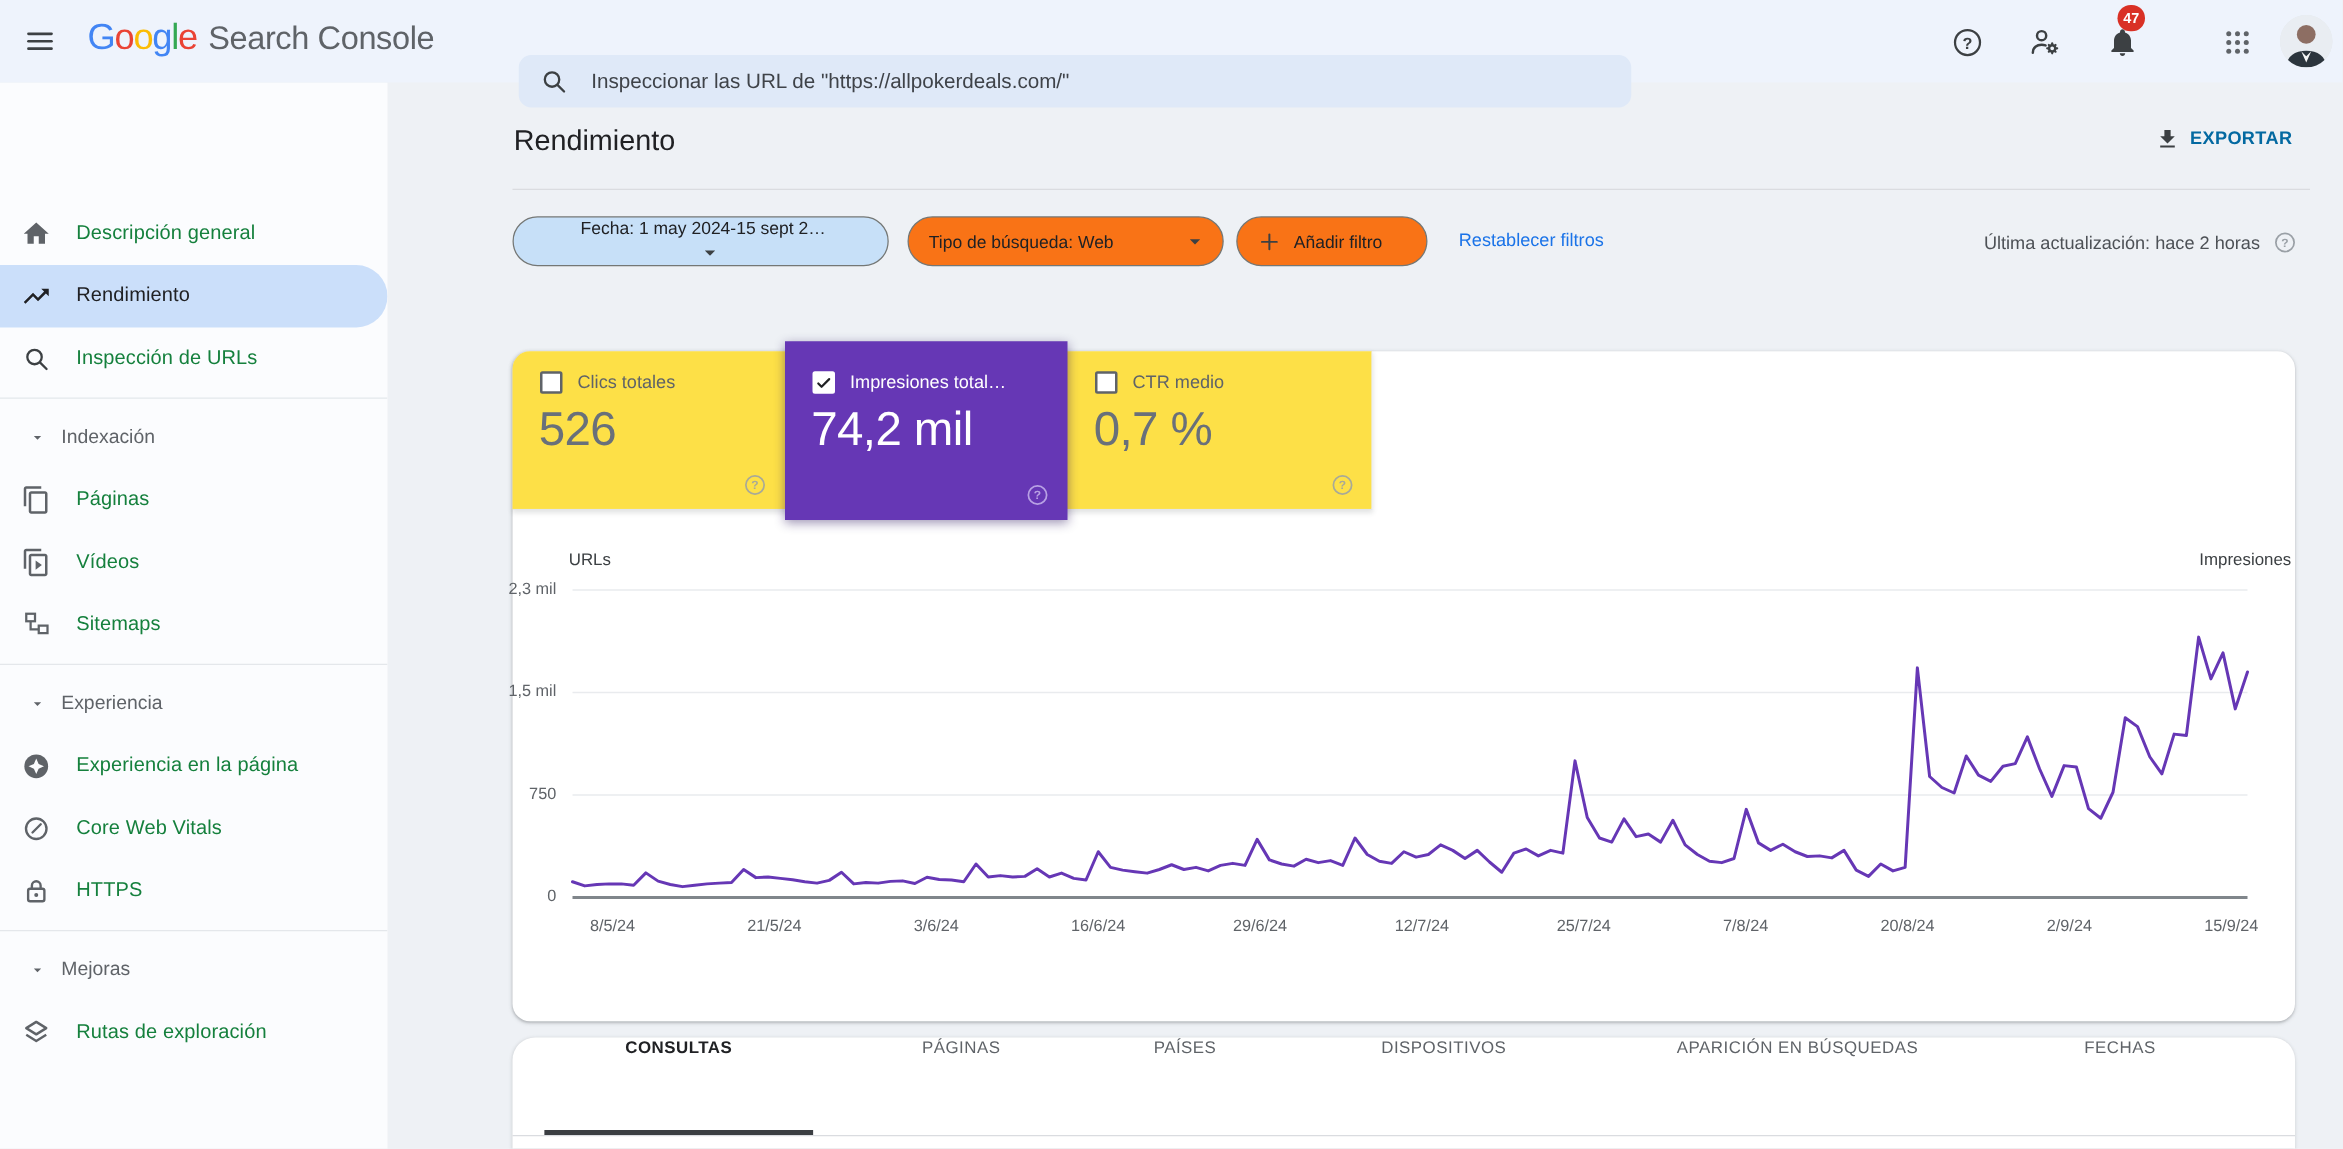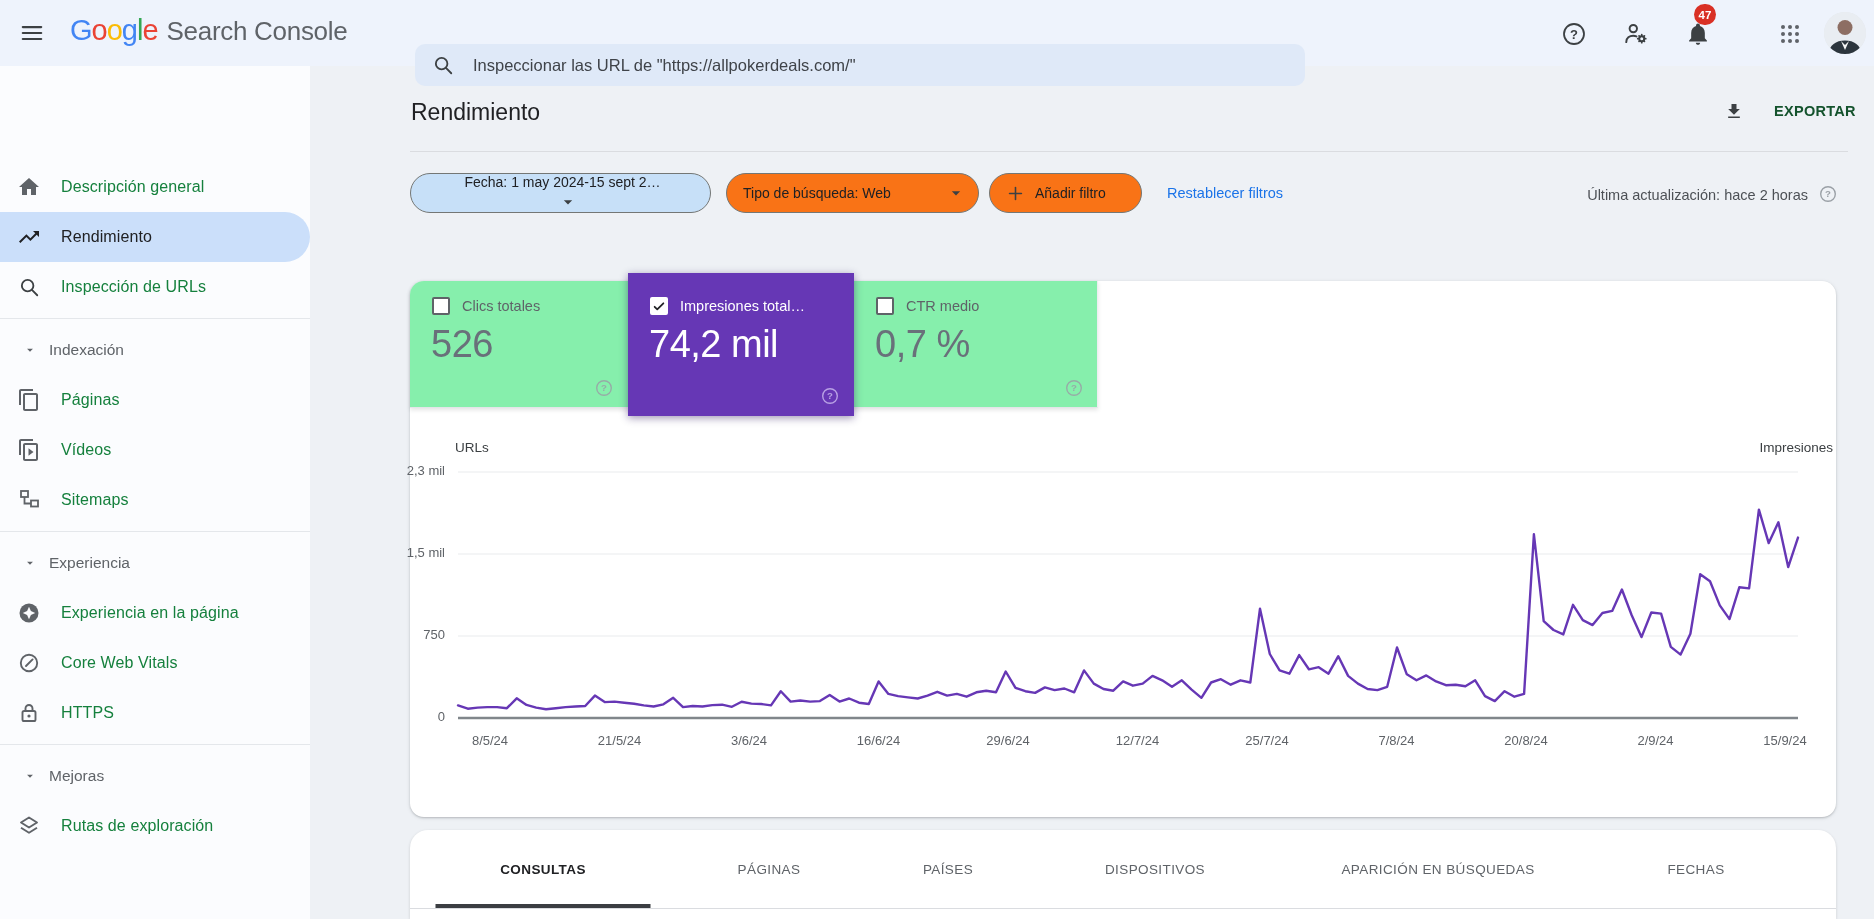--- a/index.html
+++ b/index.html
@@ -28,36 +28,36 @@
   .side-item .lbl { margin-left:20px; font-size:16px; letter-spacing:0.1px; }
   .side-item.selected { background:#cbdffa; border-radius:0 25px 25px 0; color:#202124; }
   .side-item.selected .lbl { font-weight:400; }
   .side-header { height:50px; display:flex; align-items:center; padding-left:23px; color:#5f6368; cursor:pointer; }
   .side-header .lbl { margin-left:12px; font-size:15.5px; }
   .side-div { border-top:1px solid #e4e7eb; margin:6px 0; }
   .ic { display:inline-flex; width:24px; height:24px; align-items:center; justify-content:center; flex:0 0 24px; }
 
   
   #page-title { position:absolute; left:411px; top:99px; font-size:23px; color:#202124; }
-  #export-btn { position:absolute; left:1722px; top:99px; display:flex; align-items:center; gap:28px; cursor:pointer; color:#14532d; font-size:14.5px; font-weight:700; letter-spacing:0.3px; }
+  #export-btn { position:absolute; left:1722px; top:99px; display:flex; align-items:center; gap:6px; cursor:pointer; color:#0369a1; font-size:14.5px; font-weight:700; letter-spacing:0.3px; }
   #title-div { position:absolute; left:410px; top:151px; width:1438px; border-top:1px solid #dadce0; }
 
   .chip { position:absolute; top:173px; height:40px; border:1px solid #747775; border-radius:21px; background:#f97316; display:flex; align-items:center; padding:0 12px 0 16px; font-size:14px; color:#202124; cursor:pointer; }
   .chip .txt { white-space:nowrap; }
   .chip .caret { margin-left:10px; display:flex; }
   #chip-date { left:410px; width:301px; background:#c7e0f8; justify-content:space-between;flex-direction:column; }
   #chip-type { left:726px; width:253px; justify-content:space-between; }
   #chip-add  { left:989px; width:153px; }
   #chip-add .plus { display:flex; margin-right:10px; }
   #reset-link { position:absolute; left:1167px; top:185px; color:#1a73e8; font-size:14.5px; cursor:pointer; }
   #last-update { position:absolute; left:1380px; top:184px; width:460px; text-align:right; color:#4d5156; font-size:14.5px; display:flex; align-items:flex-end; justify-content:flex-end; gap:8px; }
 
   
   #card1 { position:absolute; left:410px; top:281px; width:1426px; height:536px; background:#fff; border-radius:14px; box-shadow:0 1px 2px rgba(60,64,67,.25), 0 1px 4px rgba(60,64,67,.1); }
-  #tiles-row { position:absolute; left:0; top:0; width:688px; height:127px; border-bottom:1px solid #e3e5e8; border-right:1px solid #eceef1; box-shadow:0 2px 4px rgba(60,64,67,.14); border-radius:14px 0 0 0; background:#86efac;text-decoration:underline; }
+  #tiles-row { position:absolute; left:0; top:0; width:688px; height:127px; border-bottom:1px solid #e3e5e8; border-right:1px solid #eceef1; box-shadow:0 2px 4px rgba(60,64,67,.14); border-radius:14px 0 0 0; background:#fde047;text-decoration:underline; }
   .tile { position:absolute; top:0; height:127px; cursor:pointer; }
   #tile-clicks { left:0; width:218px; }
   #tile-ctr { left:444px; width:244px; }
   #tile-impr { position:absolute; left:218px; top:-8px; width:226px; height:143px; background:#6637b5; box-shadow:0 2px 8px rgba(40,20,90,.45); cursor:pointer; z-index:2; }
   .cb-row { position:absolute; left:22px; top:16px; display:flex; align-items:center; gap:12px; }
   #tile-impr .cb-row { top:24px; }
   .cb { width:18px; height:18px; border:2px solid #5f6368; border-radius:2px; background:#fff; }
   .cb.checked { border:2px solid #fff; display:flex; align-items:center; justify-content:center; }
   .tile-label { font-size:14.5px; color:#5f6368; white-space:nowrap; }
   #tile-impr .tile-label { color:#fff; }
@@ -68,21 +68,21 @@
 
   #axis-left-label { position:absolute; left:455px; top:440px; font-size:13.5px; color:#3c4043; }
   #axis-right-label { position:absolute; left:1703px; top:440px; width:130px; text-align:right; font-size:13.5px; color:#3c4043; }
   #chart-svg { position:absolute; left:410px; top:455px; }
   .ytick { position:absolute; left:355px; width:90px; text-align:right; font-size:13px; color:#5f6368; }
   .xtick { position:absolute; top:733px; width:100px; text-align:center; font-size:13px; color:#5f6368; }
 
   
   #card2 { position:absolute; left:410px; top:830px; width:1426px; height:89px; background:#fff; border-radius:18px 18px 0 0; box-shadow:0 1px 3px rgba(60,64,67,.2); }
   #tabs { display:flex; height:79px; border-bottom:1px solid #dadce0; }
-  .tab { position:relative; display:flex; align-items:center; justify-content:center; font-size:13.5px; letter-spacing:0.4px; color:#5f6368; font-weight:500; cursor:pointer; }
+  .tab { position:relative; display:flex; justify-content:center; font-size:13.5px; letter-spacing:0.4px; color:#5f6368; font-weight:500; cursor:pointer; }
   .tab.active { color:#202124; font-weight:700; }
   .tab.active .underline { position:absolute; bottom:0; height:4px; background:#3b3e42; width:215px; left:50%; transform:translateX(-50%); }
 </style>
 </head>
 <body>
 
 <div id="app">
 
   <div id="header">
     <div id="hamburger">

